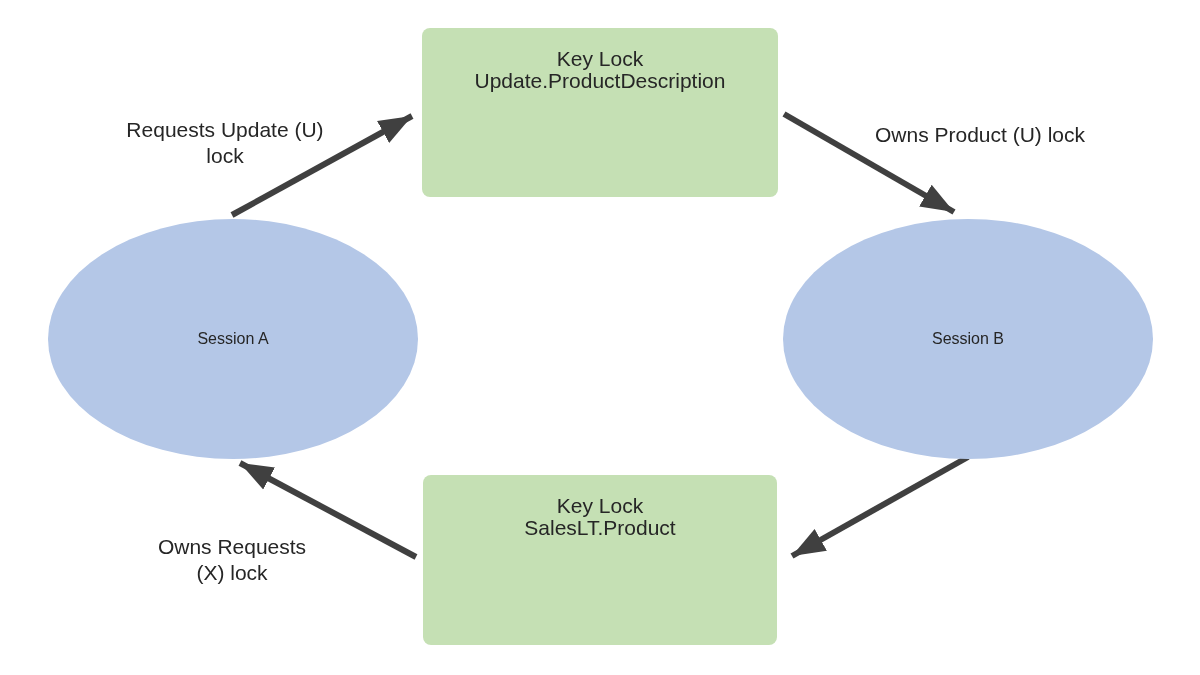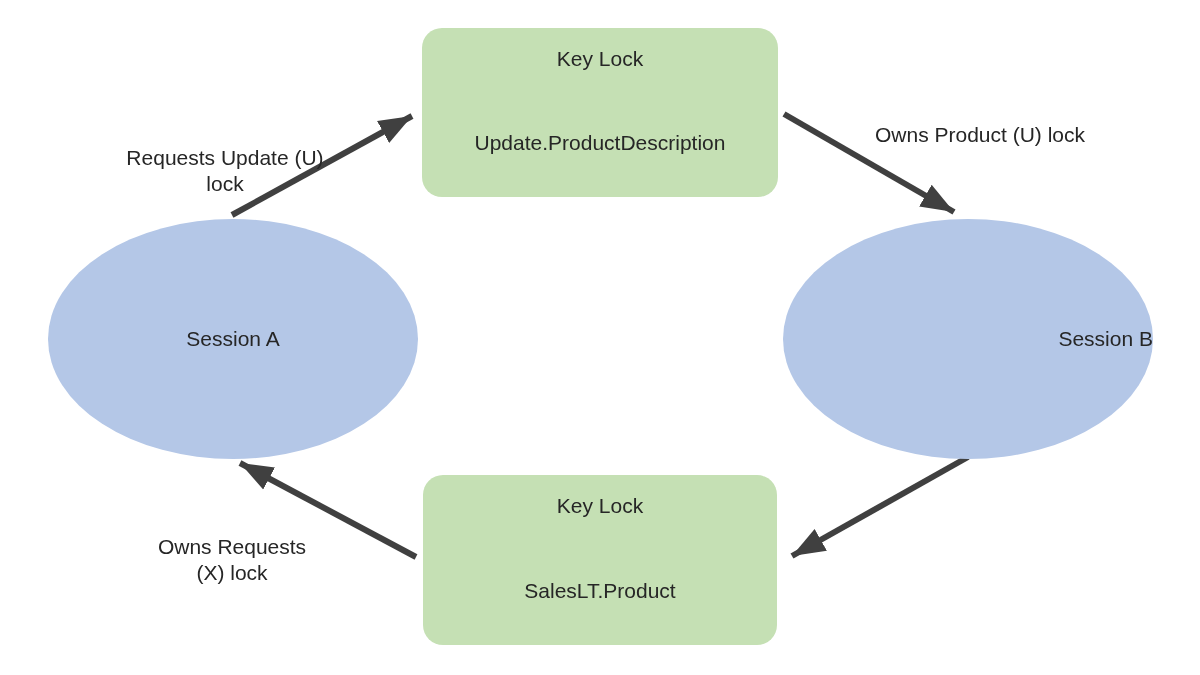--- a/index.html
+++ b/index.html
@@ -26,53 +26,53 @@
   .node {
     position: absolute;
     display: flex;
     flex-direction: column;
     align-items: center;
     box-sizing: border-box;
     text-align: center;
   }
   .resource-box {
     background: #c5e0b4;
-    border-radius: 20px;
-    justify-content: space-between;
+    border-radius: 8px;
+    justify-content: flex-start;
     padding: 20px 12px 43px 12px;
   }
   .resource-box .title,
   .resource-box .subtitle {
     font-size: 21px;
     line-height: 22px;
     color: #262626;
   }
   .session-ellipse {
     background: #b4c7e7;
     border-radius: 50%;
     justify-content: center;
   }
   .session-ellipse .label {
-    font-size: 21px;
+    font-size: 16px;
     color: #262626;
   }
   .box-top    { left: 422px; top: 28px;  width: 356px; height: 169px; }
   .box-bottom { left: 423px; top: 475px; width: 354px; height: 170px; }
   .ellipse-left  { left: 48px;  top: 219px; width: 370px; height: 240px; }
-  .ellipse-right { left: 783px; top: 219px; width: 370px; height: 240px; align-items: flex-end; }
+  .ellipse-right { left: 783px; top: 219px; width: 370px; height: 240px; }
   .edge-label {
     position: absolute;
     width: 280px;
     text-align: center;
     font-size: 21px;
     line-height: 26px;
     white-space: pre-line;
     color: #262626;
   }
-  .label-a-top    { left: 85px;  top: 117px; margin-top: 28px; }
+  .label-a-top    { left: 85px;  top: 117px; }
   .label-top-b    { left: 840px; top: 122px; }
   .label-b-bottom { left: 815px; top: 534px; }
   .label-bottom-a { left: 92px;  top: 534px; }
 </style>
 </head>
 <body>
 
 <div class="canvas">
 
   <svg class="arrows" viewBox="0 0 1200 675" xmlns="http://www.w3.org/2000/svg" aria-hidden="true">

